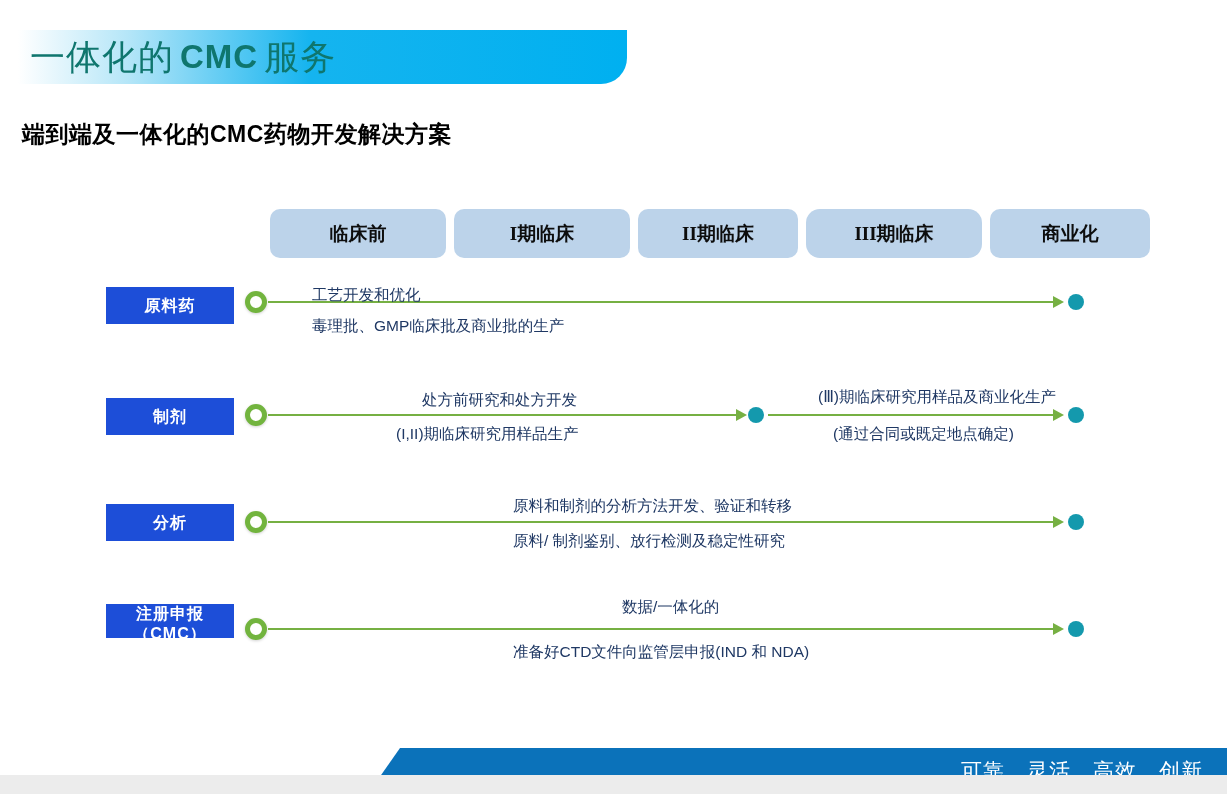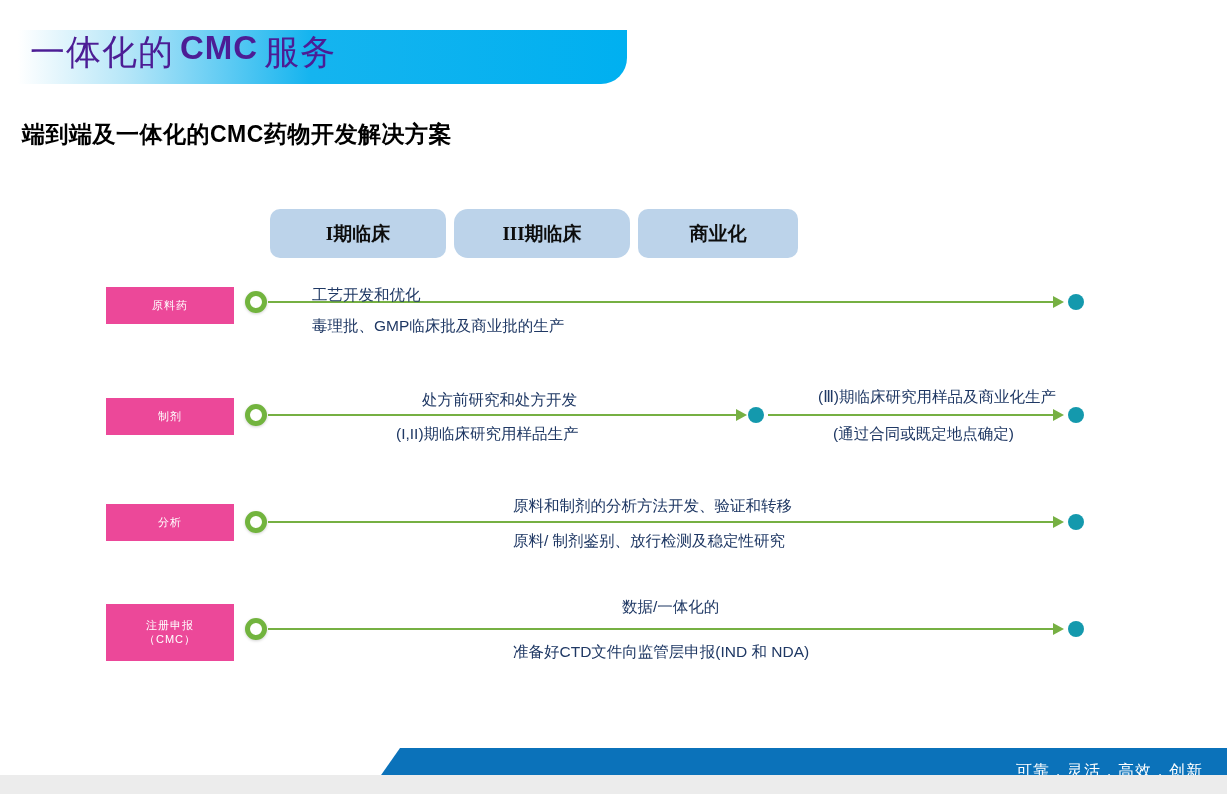--- a/index.html
+++ b/index.html
@@ -33,22 +33,23 @@
     height: 54px;
     background: linear-gradient(to right, #ffffff 0%, #b5e6f8 18%, #15b4ef 48%, #00b0f0 100%);
     border-bottom-right-radius: 26px;
   }
   #title-text {
     position: absolute;
     left: 30px;
     top: 29px;
     height: 56px;
     display: flex;
+    align-items: center;
     font-size: 35px;
-    color: #4c1d95;
+    color: #0f766e;
     letter-spacing: 1px;
     white-space: nowrap;
     font-family: "Liberation Serif", "DejaVu Serif", serif;
   }
   #title-text .cmc {
     font-family: "Liberation Sans", "DejaVu Sans", sans-serif;
     font-weight: bold;
     font-size: 33px;
     padding: 0 6px;
   }
@@ -95,34 +96,34 @@
   
   .row {
     position: absolute;
     left: 0;
     width: 1227px;
   }
   .row-label {
     position: absolute;
     left: 106px;
     width: 128px;
-    background: #ec4899;
+    background: #1d4ed8;
     color: #ffffff;
     display: flex;
     flex-direction: column;
     align-items: center;
     justify-content: center;
-    font-size: 11px;
-    font-weight: normal;
+    font-size: 16px;
+    font-weight: bold;
     letter-spacing: 1px;
     line-height: 1.25;
     white-space: nowrap;
   }
   .row-label.single { height: 37px; }
-  .row-label.double { height: 57px; }
+  .row-label.double { height: 34px; justify-content: space-between; }
 
   
   .start-ring {
     position: absolute;
     width: 22px;
     height: 22px;
     border-radius: 50%;
     background: #ffffff;
     border: 5px solid #72b43e;
     box-sizing: border-box;
@@ -178,41 +179,43 @@
     clip-path: polygon(28px 0, 100% 0, 100% 100%, 0 100%);
   }
   #footer-text {
     position: absolute;
     right: 24px;
     top: 3px;
     height: 40px;
     display: flex;
     align-items: center;
     color: #ffffff;
-    font-size: 16px;
+    font-size: 21px;
     letter-spacing: 1px;
     white-space: nowrap;
   }
 </style>
 </head>
 <body>
 
 <div id="slide">
 
   <div id="title-banner"></div>
   <div id="title-text">
     <span>一体化的</span>
       <span class="cmc">CMC</span>
       <span>服务</span>
   </div>
 
   <div id="subtitle">端到端及一体化的CMC药物开发解决方案</div>
 
   <div id="phase-row">
+    <div class="phase-box w0">临床前</div>
     <div class="phase-box w1">I期临床</div>
+    <div class="phase-box w2">II期临床</div>
     <div class="phase-box w3">III期临床</div>
     <div class="phase-box w4">商业化</div>
   </div>
 
   <div class="row" style="top:0">
     <div class="row-label single" style="top:287px">
       <span>原料药</span>
     </div>
     <div class="start-ring" style="left:245px; top:291px"></div>
     <div class="arrow-line" style="left:268px; top:301px; width:787px"></div>

